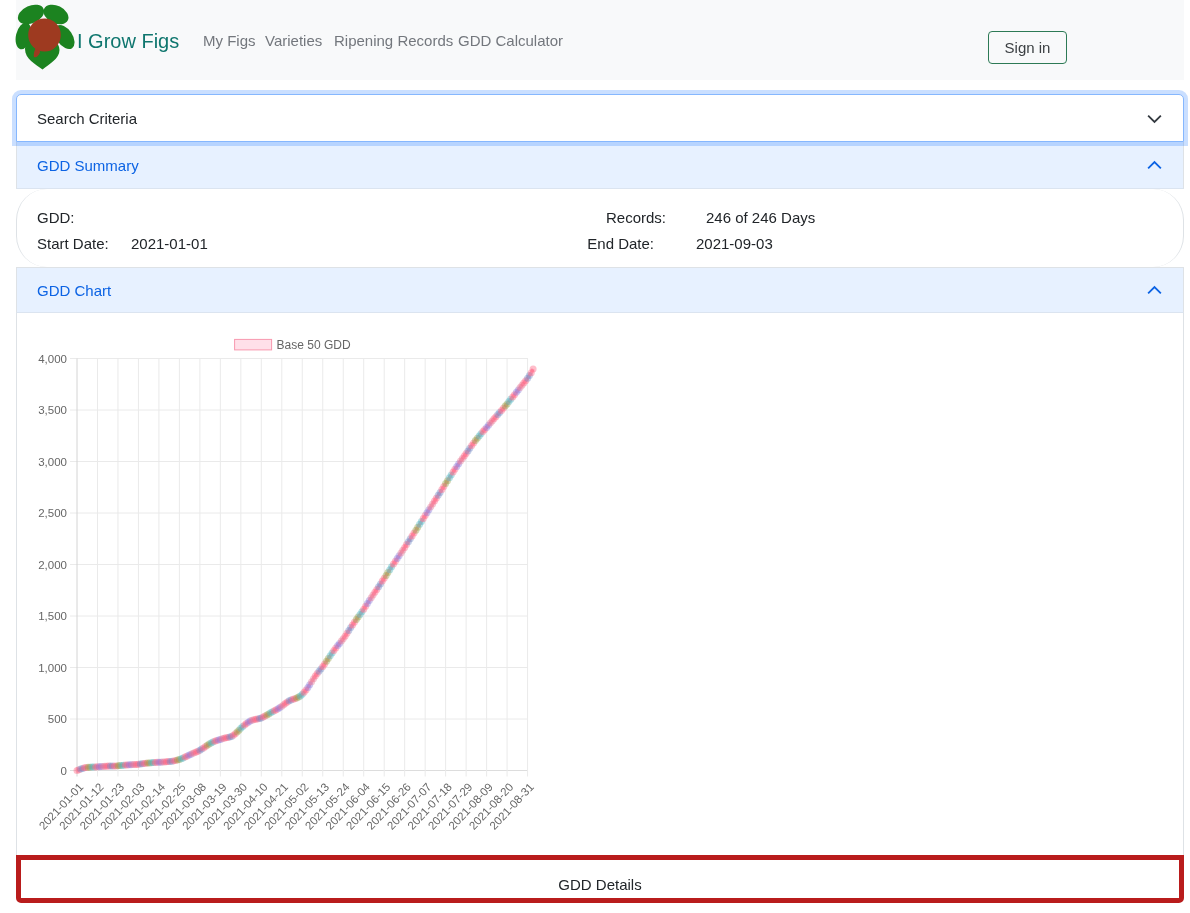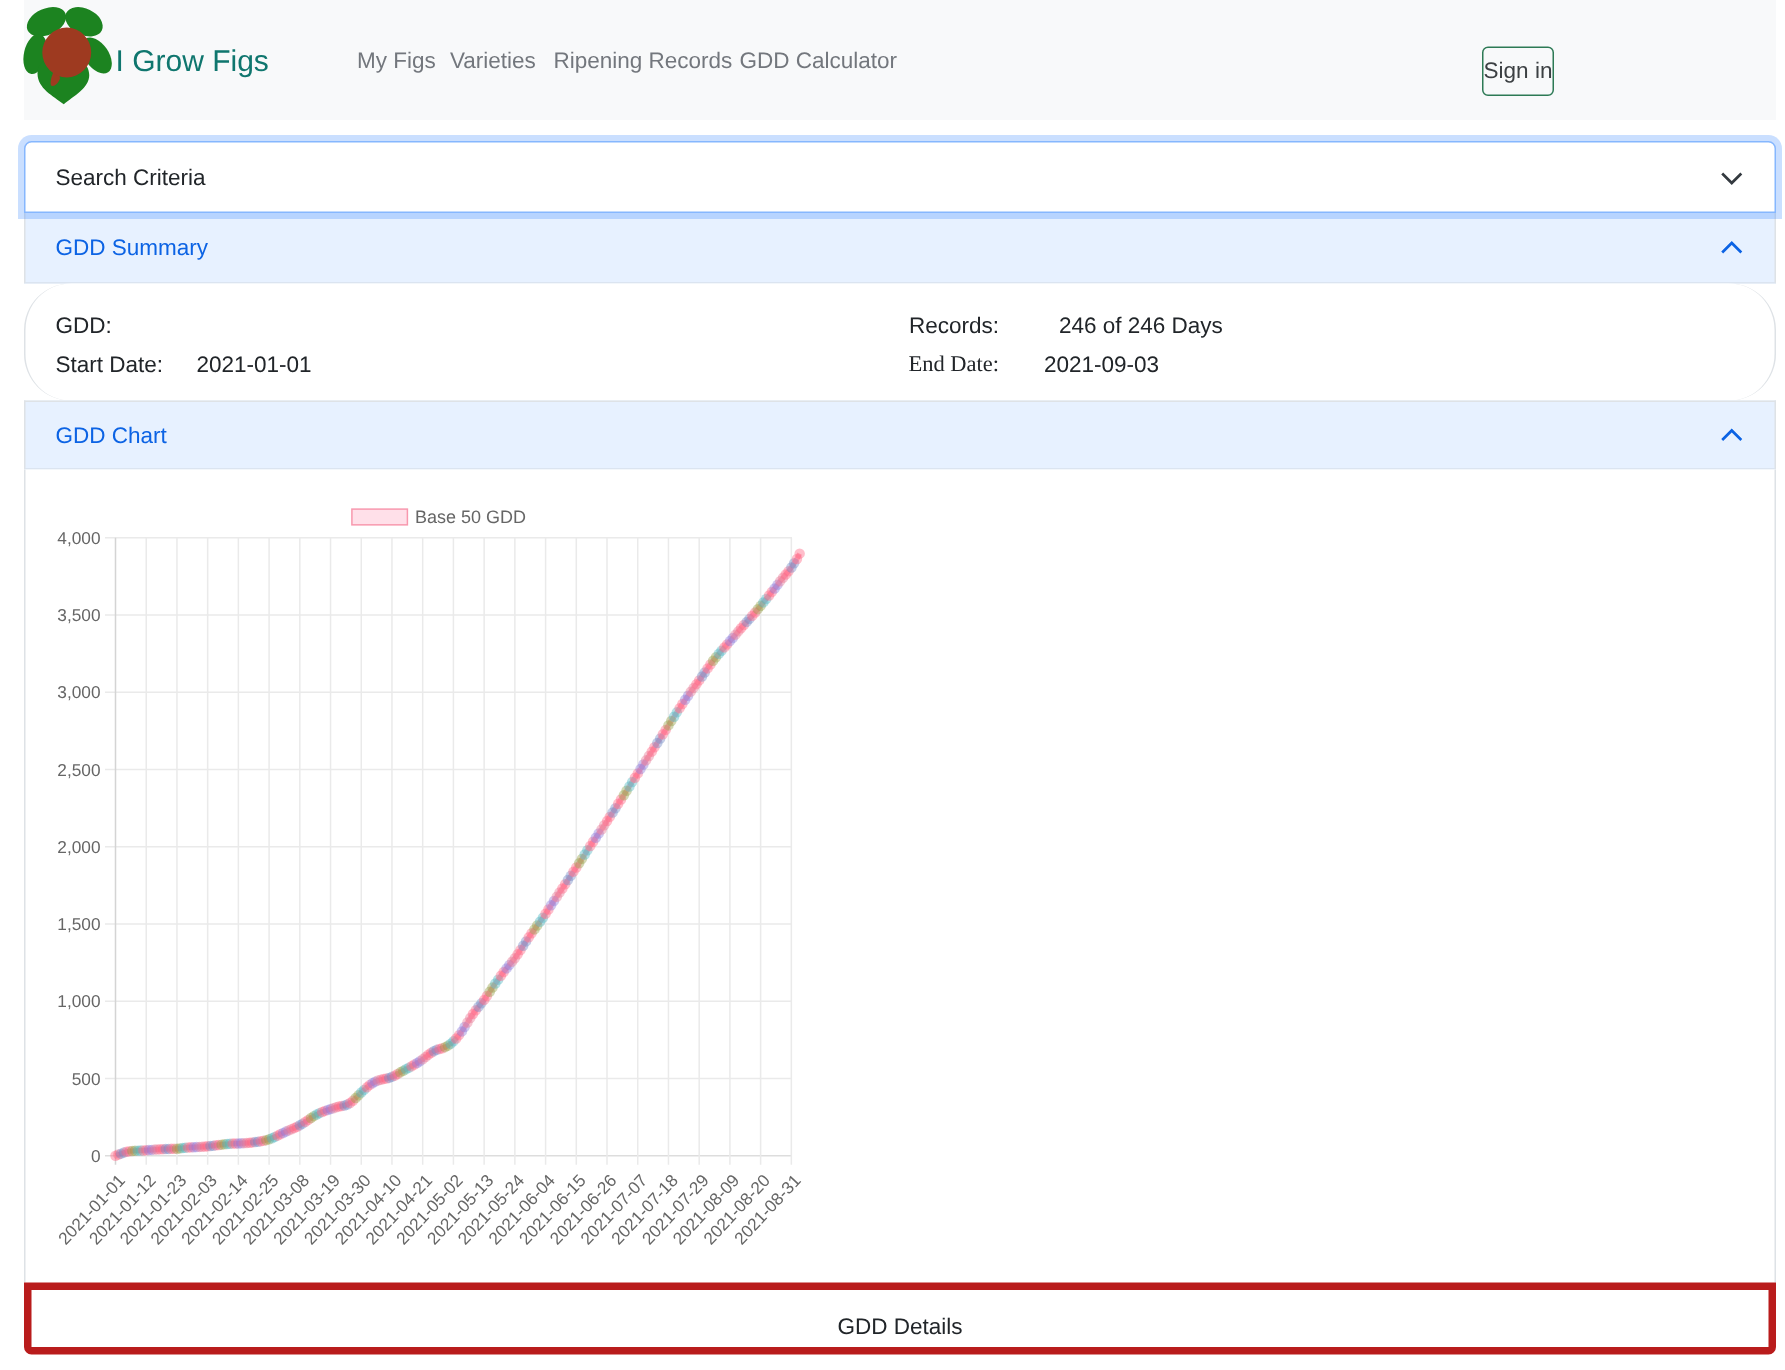--- a/index.html
+++ b/index.html
@@ -1,22 +1,22 @@
 <!DOCTYPE html>
 <html lang="en"><head>
 <meta charset="utf-8">
 <title>GDD Calculator</title>
 <style>
 * { margin:0; padding:0; box-sizing:border-box; }
 html,body { width:1190px; height:913px; background:#fff;
   font-family:"Liberation Sans", sans-serif; color:#212529; font-size:15px; }
 .header { position:absolute; left:16px; top:0; width:1168px; height:80px; background:#f8f9fa; }
 .brand { position:absolute; left:61px; top:30px; font-size:20px; color:#0f766e; }
-.nav a { position:absolute; top:32px; font-size:15px; color:#73777d; text-decoration:none;margin-left:35px; }
-.signin { position:absolute; left:972px; top:31px; width:48px; height:33px; border:1px solid #2d7a55;
+.nav a { position:absolute; top:32px; font-size:15px; color:#73777d; text-decoration:none; }
+.signin { position:absolute; left:972px; top:31px; width:79px; height:33px; border:1px solid #2d7a55;
   border-radius:4px; background:transparent; color:#3c4043; font-size:15px;
   font-family:"Liberation Sans", sans-serif; display:flex; align-items:center; justify-content:center; }
 .item { position:absolute; left:16px; width:1168px; background:#fff; }
 .hrow { display:flex; align-items:center; justify-content:space-between; padding:16px 20px; }
 #search { top:94px; height:48px; border:1px solid #86b7fe; border-radius:5px 5px 0 0;
   box-shadow:0 0 0 4px rgba(13,110,253,0.22); z-index:5; }
 #sumhead { top:142px; height:47px; background:#e7f1ff; color:#0c63e4;
   border-left:1px solid #dee2e6; border-right:1px solid #dee2e6; border-bottom:1px solid #dbe4f0; }
 #sumbody { top:189px; height:78px; border-left:1px solid #dee2e6; border-right:1px solid #dee2e6;border-radius:31px; }
 #charthead { top:267px; height:46px; background:#e7f1ff; color:#0c63e4;
@@ -66,21 +66,21 @@
       <path d="M2 10.7l6-6 6 6" stroke="#0c63e4" stroke-width="1.7"></path>
     </svg>
   </div>
 
 <div class="item" id="sumbody">
   <span class="lbl" style="left:20px; top:20px;">GDD:</span>
   <span class="rlbl" style="left:509px; top:20px;">Records:</span>
   <span class="lbl" style="left:689px; top:20px;">246 of 246 Days</span>
   <span class="lbl" style="left:20px; top:46px;">Start Date:</span>
   <span class="lbl" style="left:114px; top:46px;">2021-01-01</span>
-  <span class="rlbl" style="left:509px; top:46px;font-family:Liberation Serif, serif;">End Date:</span>
+  <span class="rlbl" style="left:497px; top:46px;">End Date:</span>
   <span class="lbl" style="left:679px; top:46px;">2021-09-03</span>
 </div>
 
 <div class="item hrow" id="charthead">
     <span>GDD Chart</span>
     <svg width="17" height="17" viewBox="0 0 16 16" fill="none">
       <path d="M2 10.7l6-6 6 6" stroke="#0c63e4" stroke-width="1.7"></path>
     </svg>
   </div>
 

